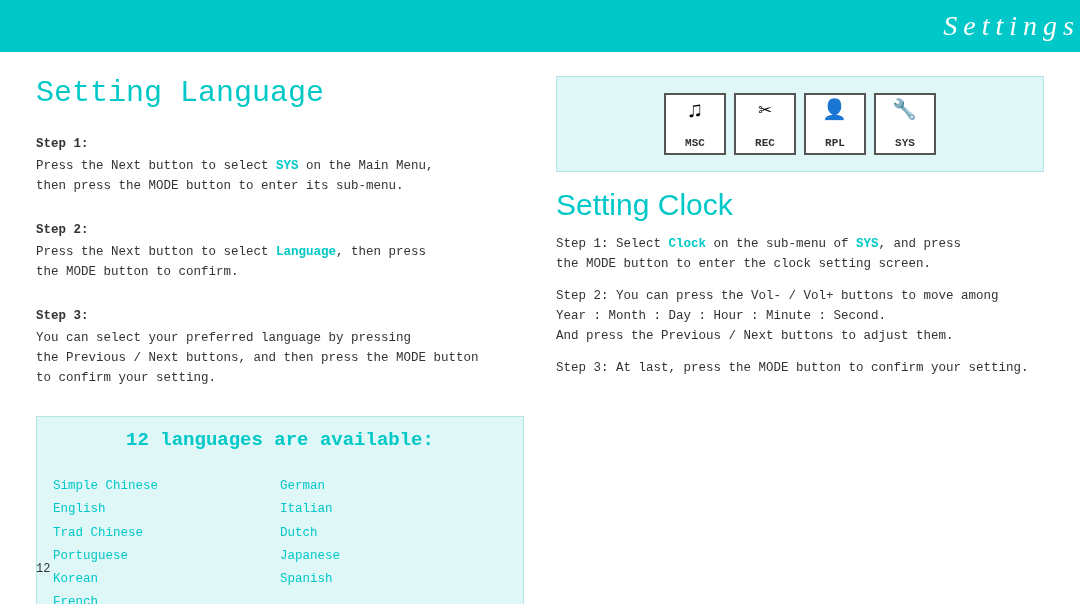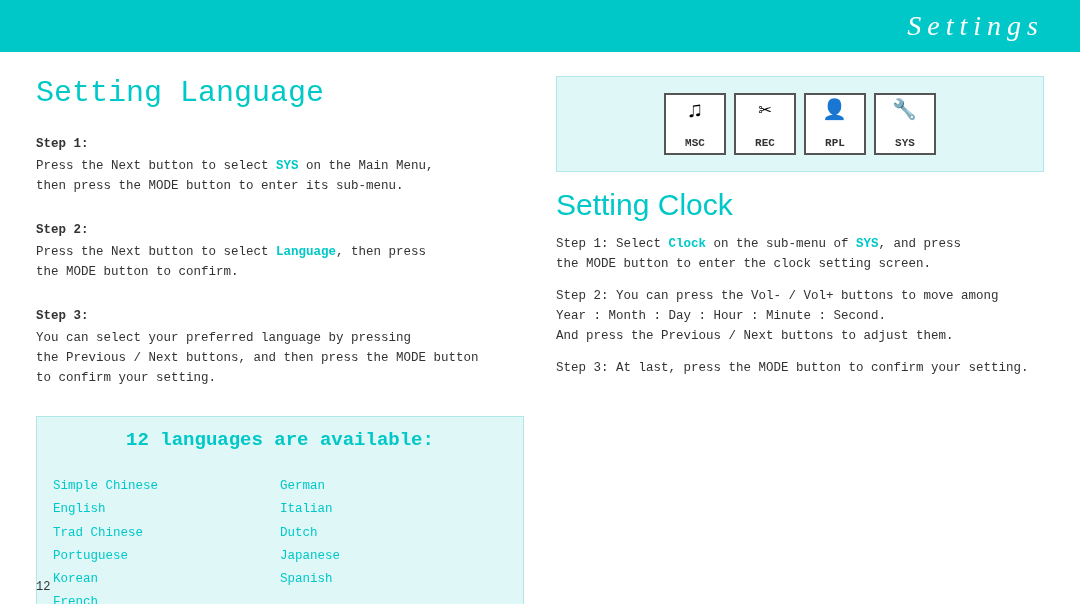--- a/index.html
+++ b/index.html
@@ -14,21 +14,20 @@
     }
 
     
     .top-banner {
       width: 100%;
       height: 52px;
       background: #00c8c8;
       display: flex;
       align-items: center;
       justify-content: flex-end;
-      padding-right: 36px;
     }
 
     .top-banner-title {
       color: #ffffff;
       font-size: 28px;
       font-style: italic;
       letter-spacing: 6px;
       font-family: Georgia, serif;
     }
 
@@ -154,21 +153,21 @@
       font-size: 30px;
       color: #00c8c8;
       font-family: Liberation Sans, sans-serif;
       margin-bottom: 12px;
       font-weight: normal;
     }
 
     
     .page-number {
       position: absolute;
-      bottom: 10px;
+      bottom: 28px;
       left: 36px;
       font-size: 12px;
       color: #333;
     }
   </style>
 </head>
 <body>
 
 <div class="top-banner">
   <span class="top-banner-title">Settings</span>

